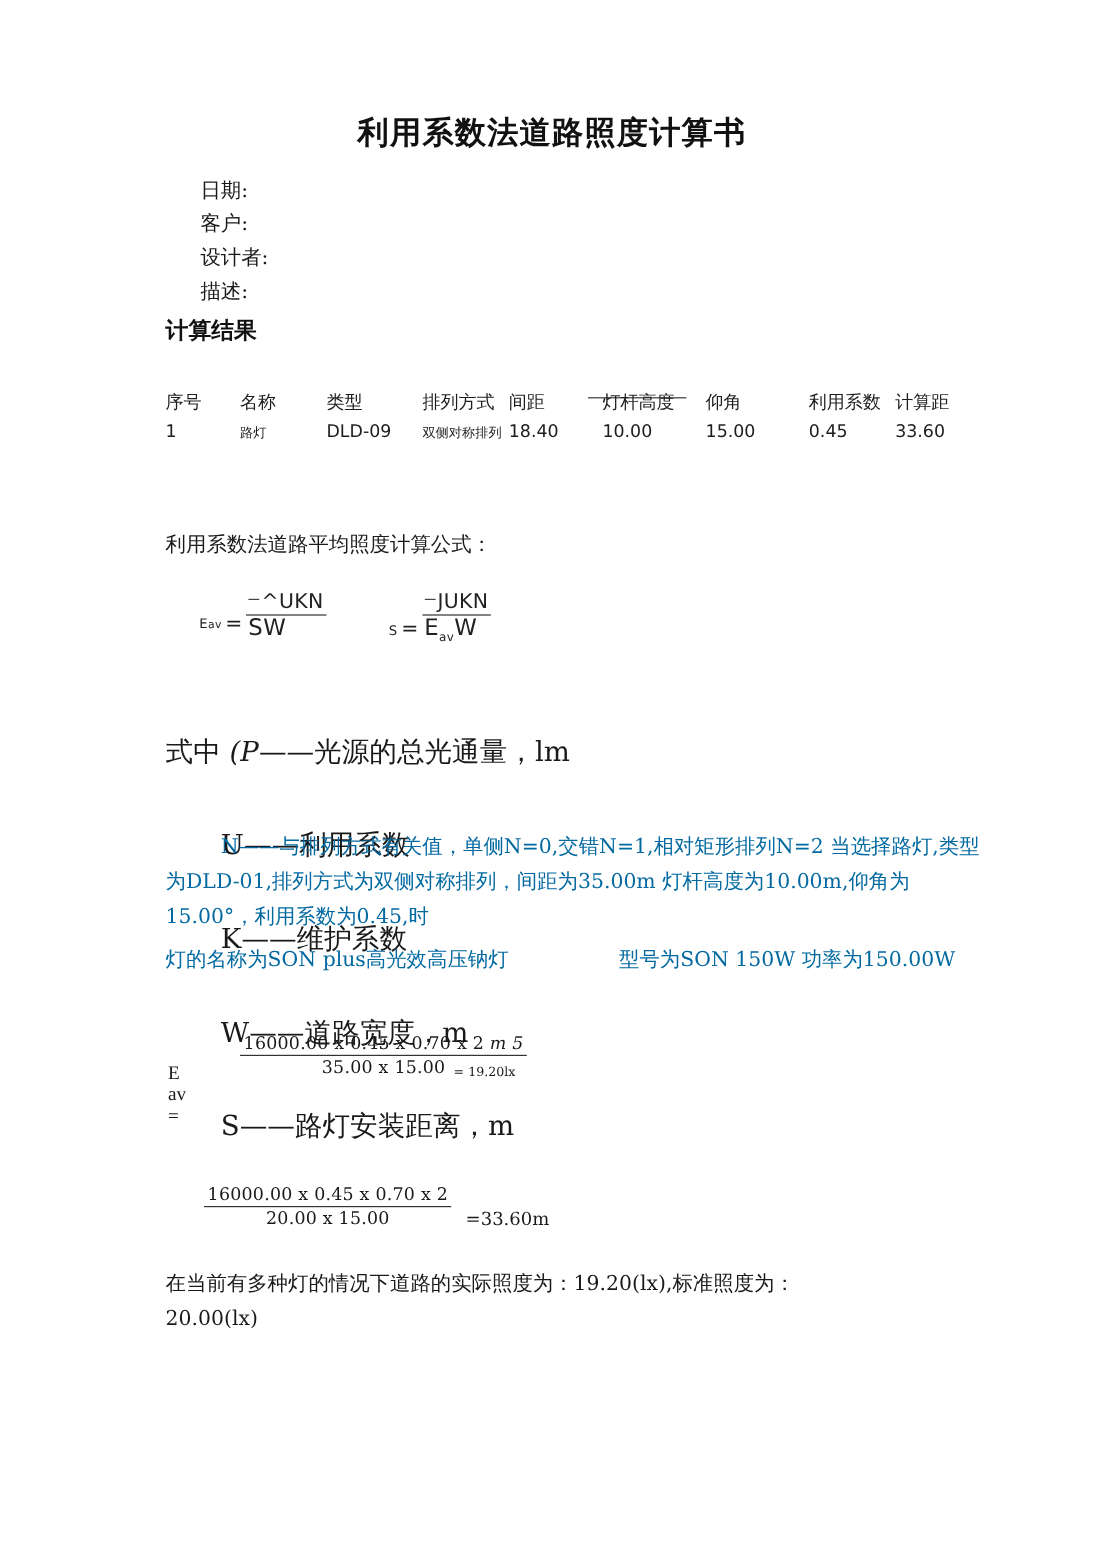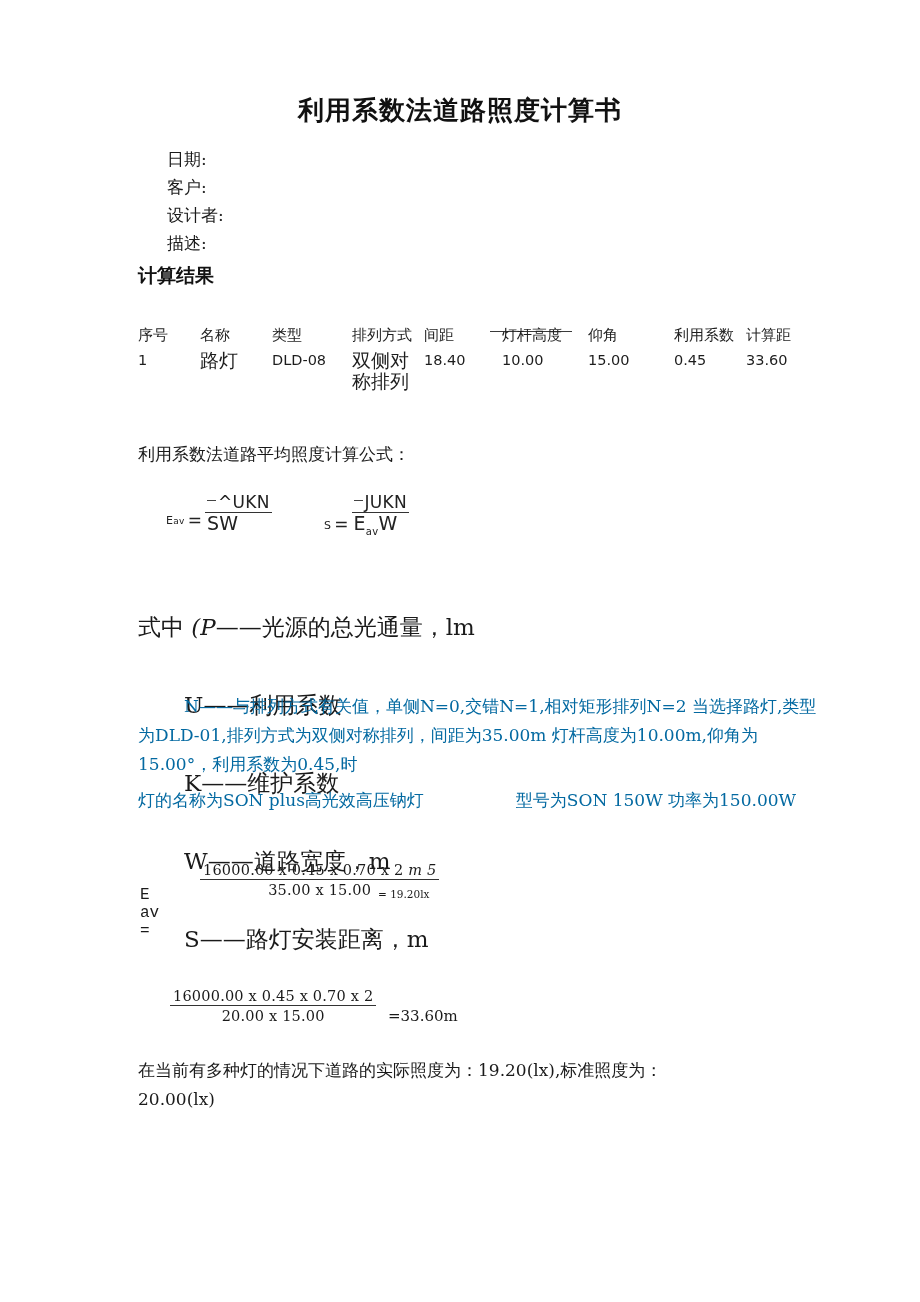--- a/index.html
+++ b/index.html
@@ -84,21 +84,21 @@
   .res-table tr.head td {
     font-family: "DejaVu Serif", "Liberation Serif", serif;
   }
   .res-table tr.body td {
     font-family: "DejaVu Sans", "Liberation Sans", sans-serif;
     font-size: 14.5px;
     padding-top: 2px;
   }
   .res-table tr.body td.cjk {
     font-family: "DejaVu Serif", "Liberation Serif", serif;
-    font-size: 19px;
+    font-size: 11px;
     margin-left: 24px;
   }
   .c-no   { width: 62px; }
   .c-name { width: 72px; }
   .c-type { width: 80px; }
   .c-arr  { width: 72px; }
   .c-gap  { width: 78px; }
   .c-hgt  { width: 86px; }
   .c-ang  { width: 86px; }
   .c-coef { width: 72px; }
@@ -215,21 +215,21 @@
     position: absolute;
     left: 140px;
     top: 862px;
     height: 52px;
   }
   .calc-eav .lbl {
     position: absolute;
     left: 0;
     top: 24px;
     font-size: 16px;
-    font-family: Liberation Mono, monospace;
+    font-family: Liberation Serif, serif;
   }
   .calc-eav .bigfrac {
     position: absolute;
     left: 60px;
     top: 0;
     text-align: center;
   }
   .bigfrac .bnum {
     display: block;
     font-size: 14.5px;
@@ -310,21 +310,21 @@
         <td class="c-arr">排列方式</td>
         <td class="c-gap">间距</td>
         <td class="c-hgt">灯杆高度</td>
         <td class="c-ang">仰角</td>
         <td class="c-coef">利用系数</td>
         <td class="c-dist">计算距</td>
       </tr>
       <tr class="body">
         <td class="c-no">1</td>
         <td class="c-name cjk">路灯</td>
-        <td class="c-type">DLD-08</td>
+        <td class="c-type">DLD-09</td>
         <td class="c-arr cjk">双侧对称排列</td>
         <td class="c-gap">18.40</td>
         <td class="c-hgt">10.00</td>
         <td class="c-ang">15.00</td>
         <td class="c-coef">0.45</td>
         <td class="c-dist">33.60</td>
       </tr>
     </tbody>
       </table>
   </div>

